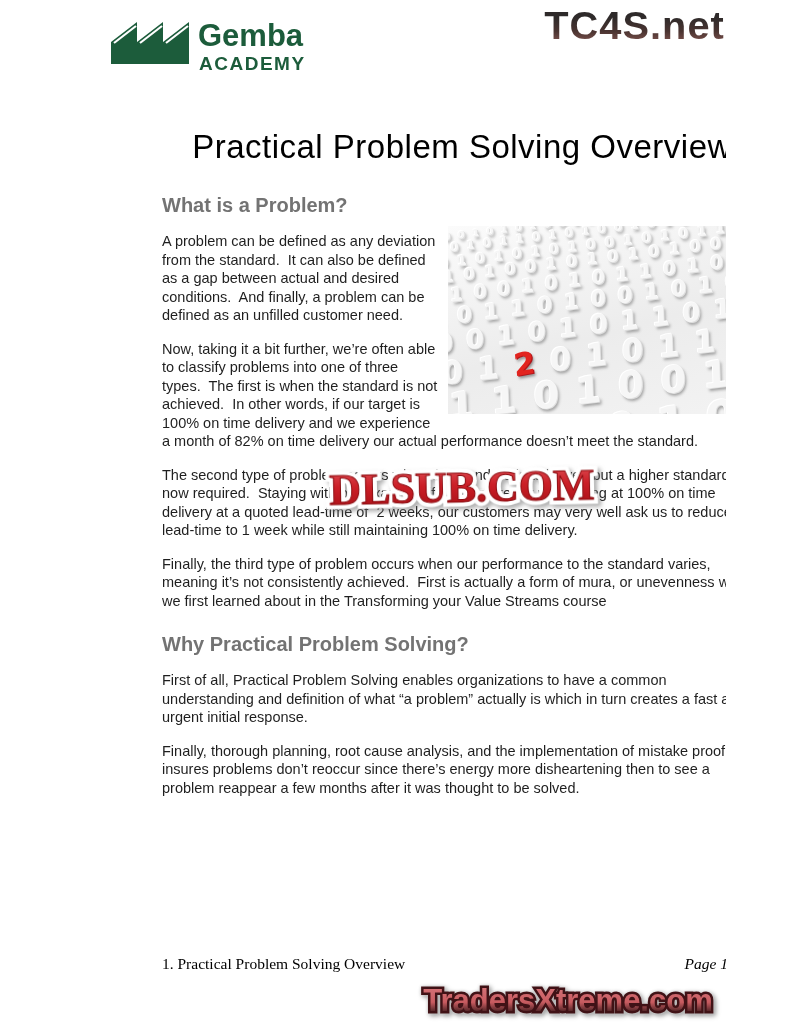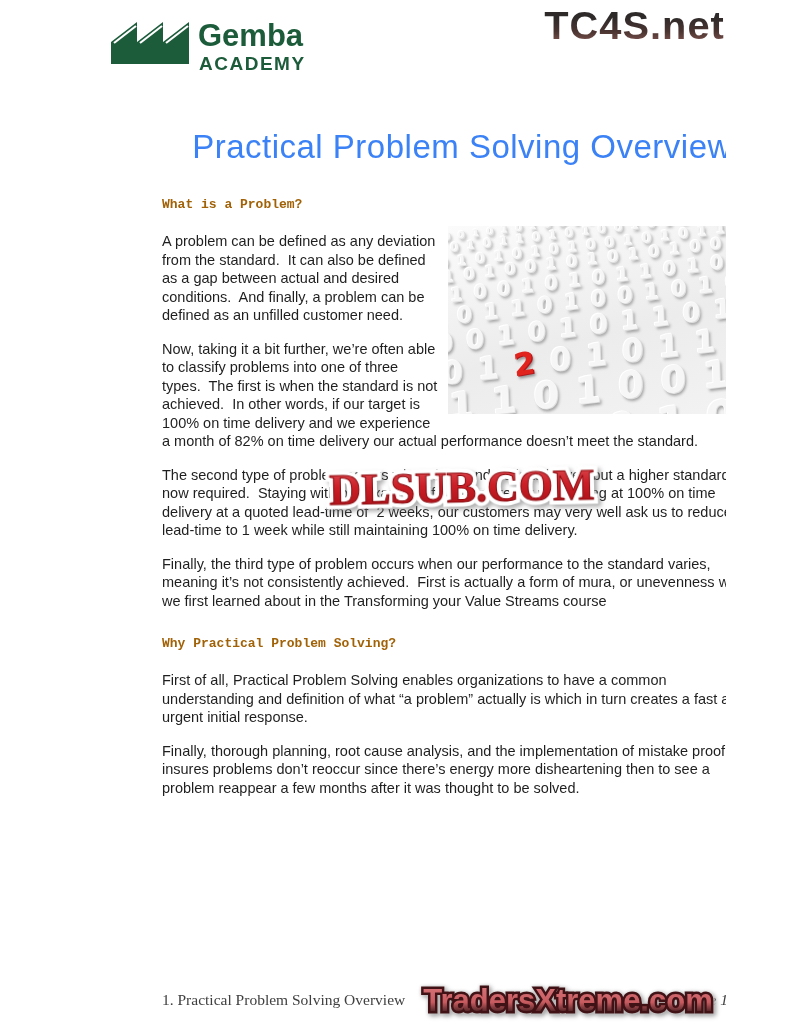--- a/index.html
+++ b/index.html
@@ -36,32 +36,31 @@
     position: absolute;
     left: 97px;
     top: 128px;
     width: 600px;
     color: #1f1f1f;
   }
   .doc-title {
     text-align: center;
     font-size: 33px;
     font-weight: 400;
-    color: #3b82f6;
+    color: #000000;
     letter-spacing: 0.5px;
     line-height: 38px;
     margin-bottom: 27px;
   }
   h2.green {
-    font-size: 13px;
+    font-size: 20px;
     font-weight: bold;
-    color: #a16207;
+    color: #737373;
     line-height: 24px;
     margin-bottom: 15px;
-    font-family: Liberation Mono, monospace;
   }
   h2.green.second { margin-top: 22px; }
   .content p {
     font-size: 14.5px;
     line-height: 18.5px;
     margin-bottom: 15px;
     white-space: pre-wrap;
   }
 
   
@@ -111,22 +110,21 @@
   
   .footer {
     position: absolute;
     left: 97px;
     top: 955px;
     width: 600px;
     display: flex;
     justify-content: space-between;
     font-family: "Liberation Serif", serif;
     font-size: 15.5px;
-    color: #404040;
-    margin-top: 36px;
+    color: #000000;
   }
   .footer .page-num { margin-right: 34px; font-style: italic; }
 
   .traders {
     position: absolute;
     right: 2px;
     top: 976px;
     filter: drop-shadow(0 0 1.5px #cfcfcf) drop-shadow(2px 2px 2px #9a9a9a);
   }
 </style>

